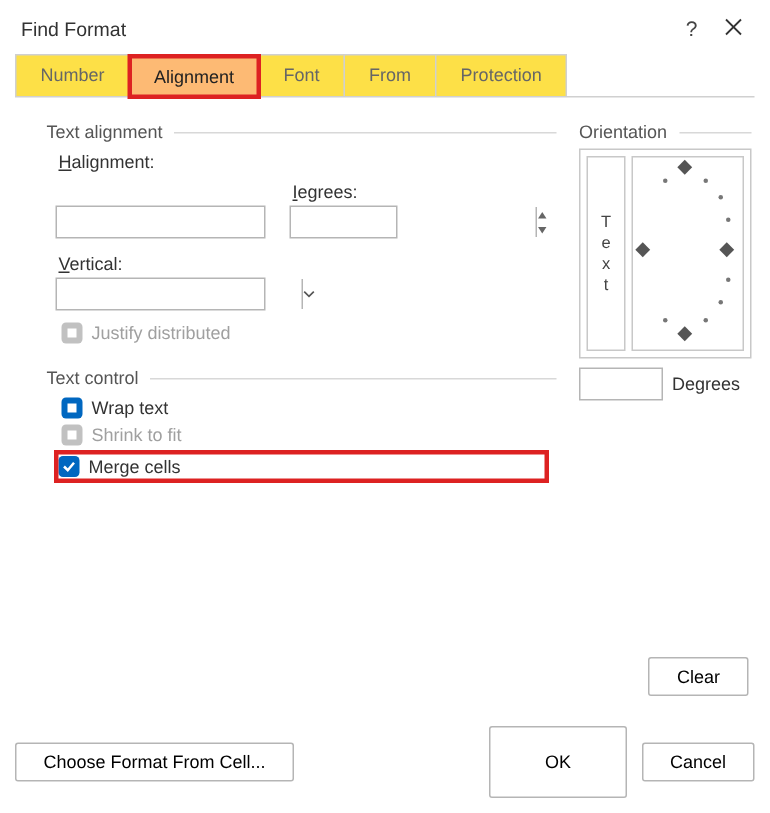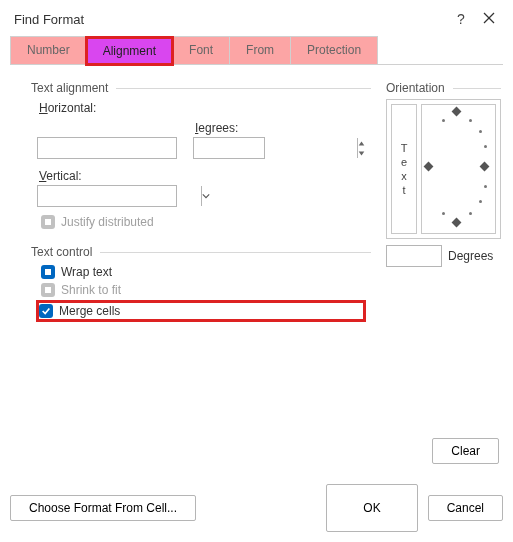--- a/index.html
+++ b/index.html
@@ -2,22 +2,22 @@
 <html><head>
 <meta charset="utf-8">
 <style>
   * { box-sizing: border-box; font-family: "Segoe UI", Arial, sans-serif; }
   body { margin: 0; background: #fff; width: 513px; height: 542px; overflow: hidden; font-size: 12px; color: #333; }
   .titlebar { display: flex; align-items: center; padding: 6px 10px 0 14px; height: 32px; }
   .titlebar .title { font-size: 13px; flex: 1; }
   .titlebar .help, .titlebar .close { width: 28px; text-align: center; font-size: 14px; color: #444; cursor: pointer; padding:4px 0;}
   .titlebar .close svg { width:12px; height:12px; }
   .tabs { display: flex; border-bottom: 1px solid #d0d0d0; margin: 4px 10px 0 10px; }
-  .tab { padding: 6px 16px; border: 1px solid #d0d0d0; border-bottom: none; margin-right: -1px; background: #fca5a5; color: #666; cursor: pointer; position: relative; }
-  .tab.active { background: #d946ef; color: #222; border-bottom: 1px solid #fff; top: 1px; z-index: 2; }
+  .tab { padding: 6px 16px; border: 1px solid #d0d0d0; border-bottom: none; margin-right: -1px; background: #fde047; color: #666; cursor: pointer; position: relative; }
+  .tab.active { background: #fdba74; color: #222; border-bottom: 1px solid #fff; top: 1px; z-index: 2; }
   .content { padding: 10px 31px; position: relative; height: 420px; }
   .field-label { color: #333; margin: 4px 0 2px 2px; display:inline-block; }
   .field-label span.u { text-decoration: underline; }
   .combo { display: flex; width: 140px; height: 22px; border: 1px solid #b5b5b5; background: #fff; }
   .combo input { flex: 1; border: none; outline: none; padding: 0 4px; font-size: 12px; background: transparent; }
   .combo .caret { width: 18px; border-left: 1px solid #b5b5b5; display: flex; align-items: center; justify-content: center; cursor: pointer; }
   .caret svg { width: 8px; height: 8px; }
   .row { display: flex; gap: 16px; align-items: flex-end; }
   .spinner { display: flex; width: 72px; height: 22px; border: 1px solid #b5b5b5; background: #fff; }
   .spinner input { flex: 1; border: none; outline: none; padding: 0 4px; font-size:12px; background: transparent; }
@@ -71,21 +71,21 @@
   <div class="tab">From</div>
   <div class="tab">Protection</div>
 </div>
 
 <div class="content">
   <div class="text-align-block">
     <div class="divider-label">
         <span>Text alignment</span>
       </div>
     <div class="align-inner">
-      <div><span class="field-label"><span class="u">H</span><span>orizontal:</span></span></div>
+      <div><span class="field-label"><span class="u">H</span><span>alignment:</span></span></div>
       <div class="row">
         <div class="combo">
           <input value="" style="">
           <div class="caret">
               <svg viewBox="0 0 10 10">
                 <polyline points="1,3 5,7 9,3" fill="none" stroke="#555" stroke-width="1.4"></polyline>
               </svg>
             </div>
         </div>
         <div>

